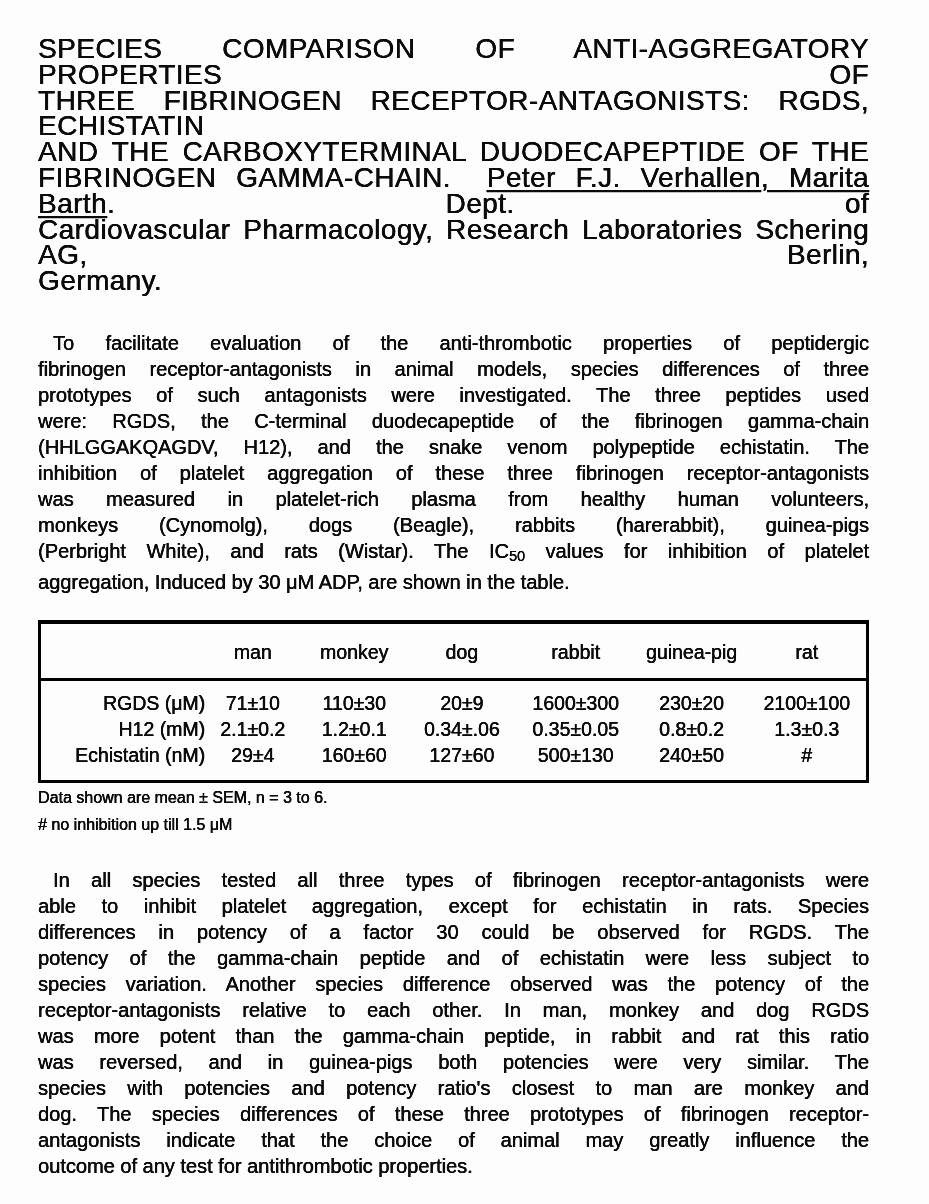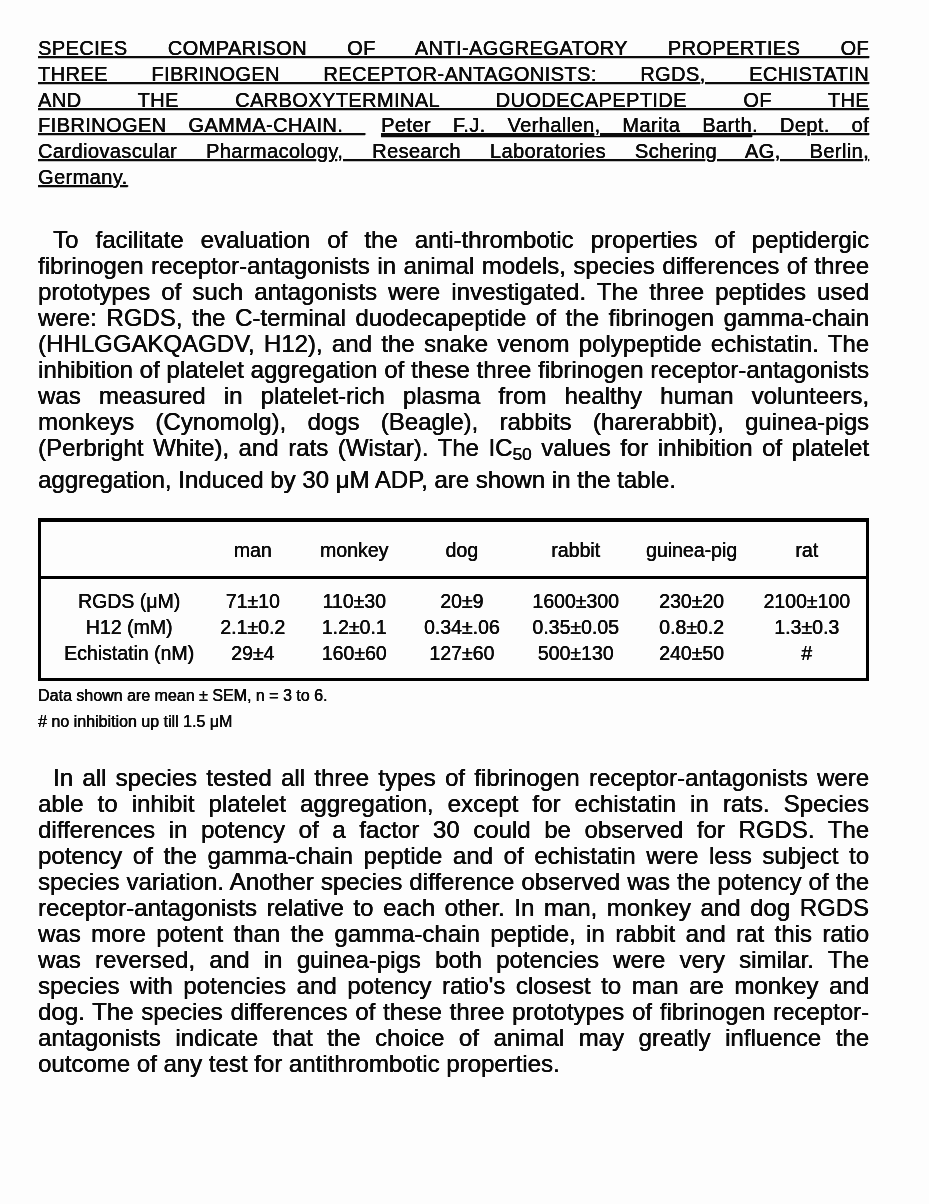--- a/index.html
+++ b/index.html
@@ -14,35 +14,34 @@
   }
   .page {
     position: absolute;
     left: 38px;
     top: 36px;
     width: 831px;
     
     text-shadow: 0.35px 0 0 currentColor, 0 0.25px 0 currentColor;
   }
   .heading {
-    font-size: 20px;
+    font-size: 28px;
     line-height: 25.8px;
     letter-spacing: 0.4px;
-    text-decoration: underline;
   }
   .jline { text-align: justify; text-align-last: justify; }
   .lline { text-align: left; }
   .authors {
     text-decoration: underline;
     text-decoration-thickness: 2px;
     text-underline-offset: 3px;
     margin-left: 16px;
   }
   .para {
-    font-size: 24px;
+    font-size: 20px;
     line-height: 26px;
   }
   .intro { margin-top: 36px; }
   .conclusion { margin-top: 29px; }
   .indent { text-indent: 15px; }
   .sub {
     font-size: 0.72em;
     vertical-align: -0.22em;
     letter-spacing: 0;
   }
@@ -62,21 +61,21 @@
     padding: 0;
     line-height: 26px;
     white-space: nowrap;
     overflow: visible;
   }
   table.results thead th {
     padding: 15px 0 13px 0;
     border-bottom: 3px solid #000;
   }
   table.results .lab {
-    text-align: center;
+    text-align: right;
     padding-left: 12px;
   }
   table.results tbody tr:first-child td { padding-top: 9px; }
   table.results tbody tr:last-child td { padding-bottom: 12px; }
   .footnotes {
     margin-top: 2px;
     font-size: 16px;
     line-height: 26.5px;
   }
 </style>

